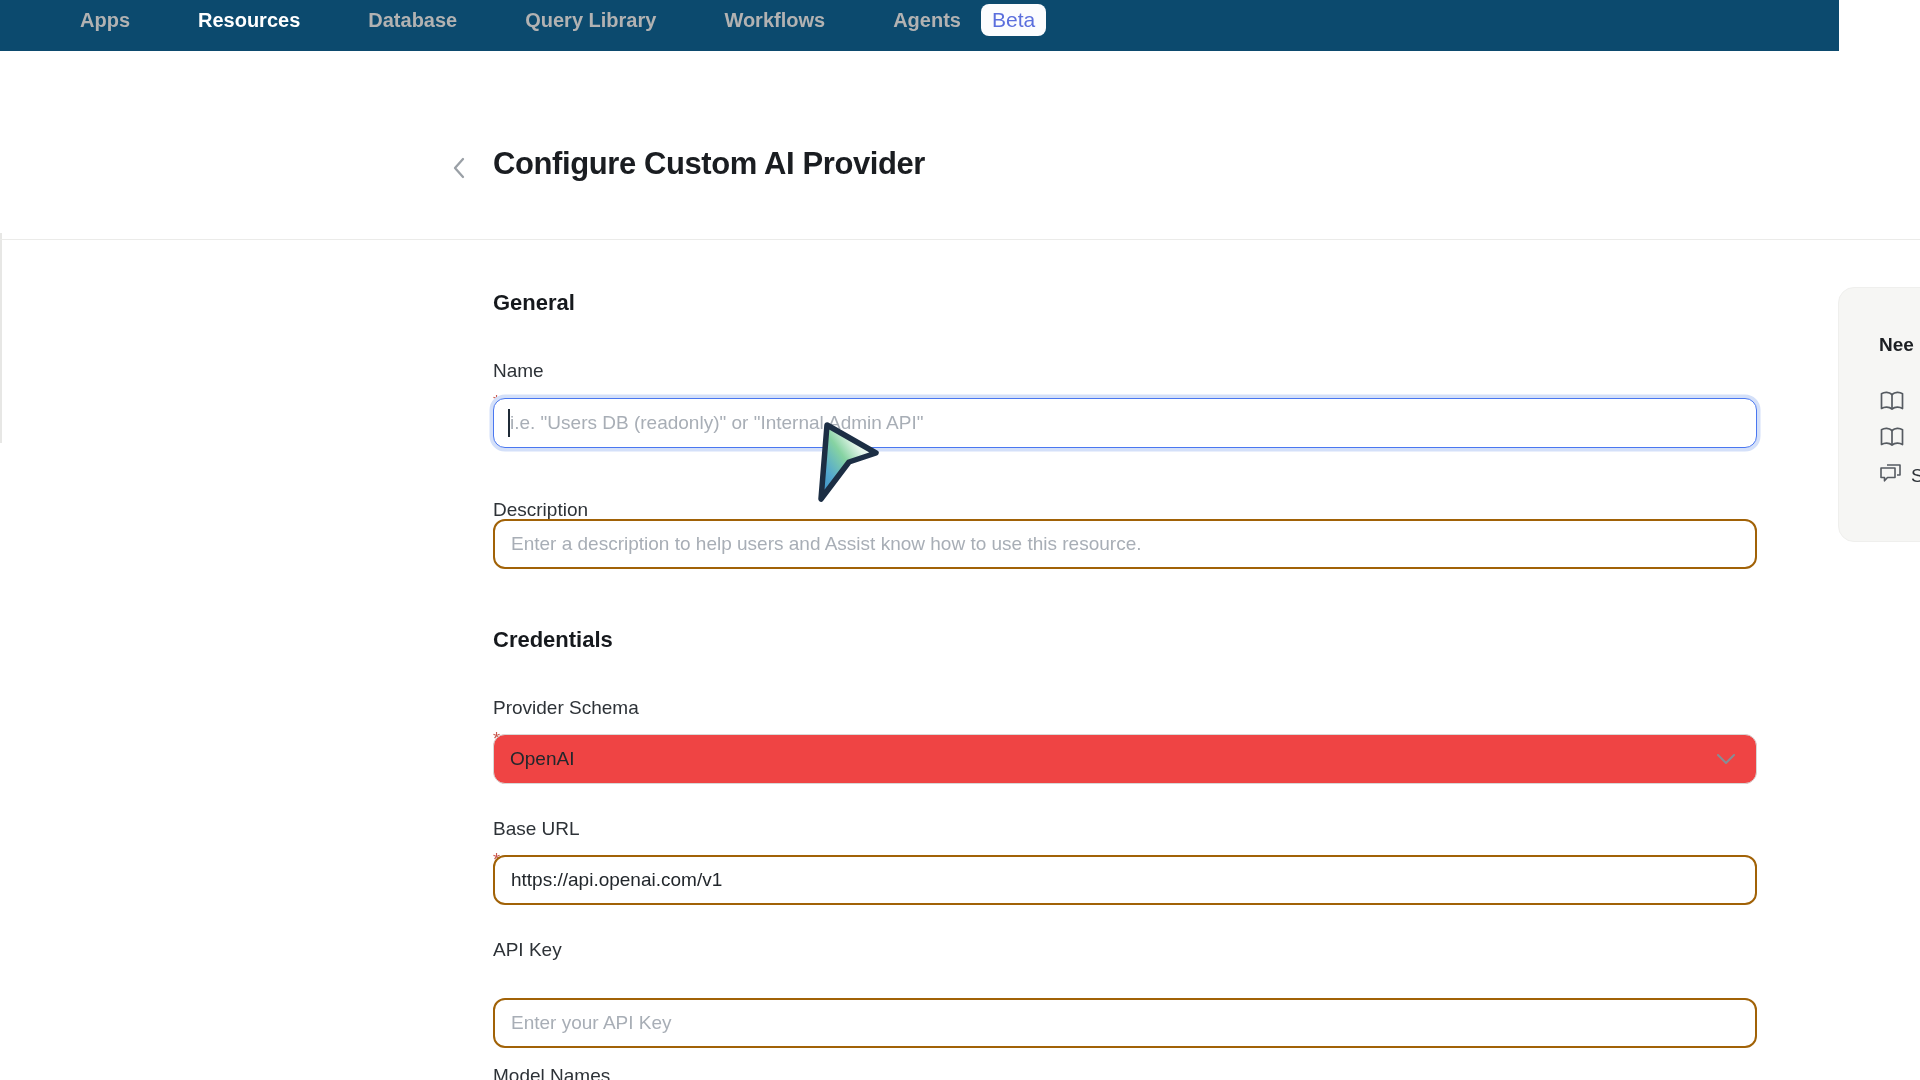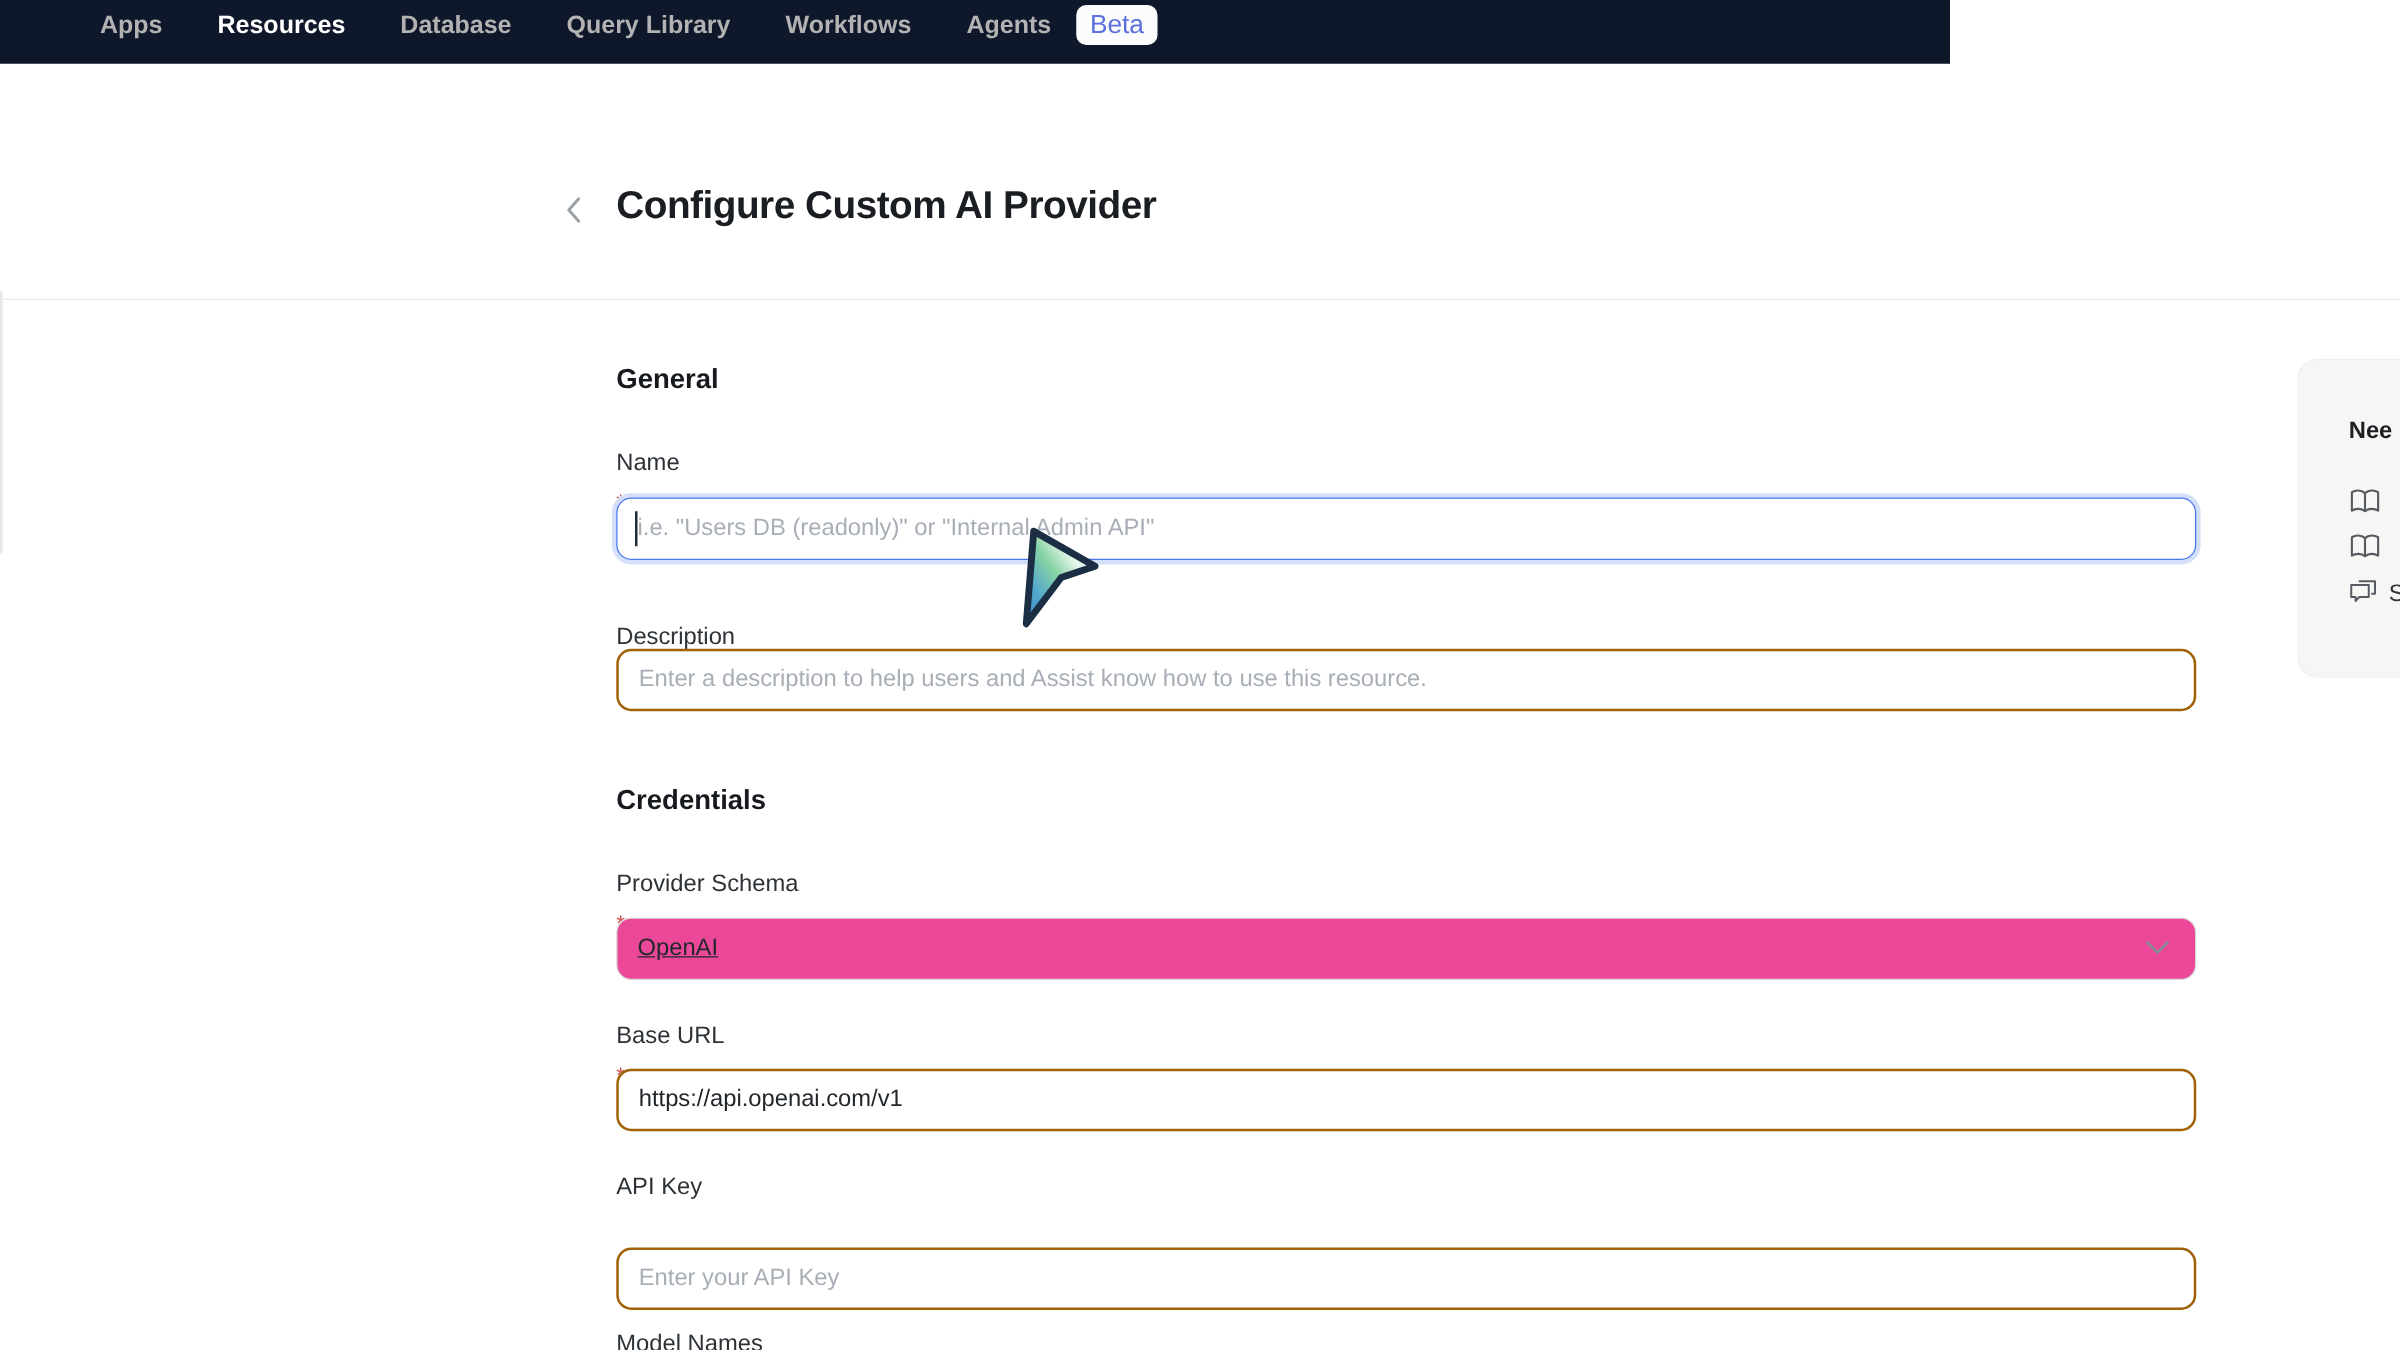--- a/index.html
+++ b/index.html
@@ -2,23 +2,23 @@
 <html><head>
 <meta charset="utf-8">
 <style>
   * { margin:0; padding:0; box-sizing:border-box; }
   html,body { background:#ffffff; }
   body { font-family:"Liberation Sans","DejaVu Sans",sans-serif; overflow:hidden; }
   .screen { position:relative; width:1920px; height:1080px; background:#ffffff; overflow:hidden; }
 
   
   .topnav {
-    position:absolute; left:0; top:0; width:1560px; height:51px;
-    background:#0f172a; display:flex; align-items:flex-start;
-    padding:8px 0 0 80px; gap:44px; overflow:hidden;
+    position:absolute; left:0; top:0; width:1839px; height:51px;
+    background:#0c4a6e; display:flex; align-items:flex-start;
+    padding:8px 0 0 80px; gap:68px; overflow:hidden;
   }
   .tab {
     position:relative; font-size:20px; font-weight:600; color:#b2b2b2;
     line-height:24px; white-space:nowrap; cursor:pointer;
   }
   .tab.active { color:#ffffff; }
   .tab.active::before {
     content:""; position:absolute; left:-30px; right:-30px; top:-18px; bottom:-12px;
     background:#3b3b3b; border-radius:10px; z-index:-1;
   }
@@ -51,23 +51,23 @@
     border:2px solid #a16207; border-radius:12px; background:#fff;
     padding:0 16px; font-size:19px; color:#22272c;
     font-family:"Liberation Sans","DejaVu Sans",sans-serif; outline:none;
   }
   .text-input::placeholder { color:#a8aeb6; opacity:1; }
   .text-input.focused { border:1.5px solid #4a77f0; box-shadow:0 0 0 3.5px #d4e0f9; }
   .fake-caret { position:absolute; left:508px; width:2px; height:28px; background:#1f2a36; z-index:3; }
 
   .select-input {
     position:absolute; left:493px; width:1264px; height:50px;
-    border:1px solid #d8d8d6; border-radius:12px; background:#ec4899;
+    border:1px solid #d8d8d6; border-radius:12px; background:#ef4444;
     padding:0 20px 0 16px; font-size:19px; color:#22272c;
-    display:flex; align-items:center; justify-content:space-between; cursor:pointer;text-decoration:underline;
+    display:flex; align-items:center; justify-content:space-between; cursor:pointer;
   }
 
   
   .help-card {
     position:absolute; left:1838px; top:287px; width:150px; height:255px;
     background:#f6f6f4; border:1px solid #efefed; border-radius:16px;
   }
   .help-title { position:absolute; left:40px; top:46px; font-size:19px; font-weight:700; color:#1c1f23; }
   .help-item { position:absolute; left:40px; display:flex; align-items:center; gap:9px; cursor:pointer; }
   .help-item .item-label { font-size:19px; color:#2d3237; }

